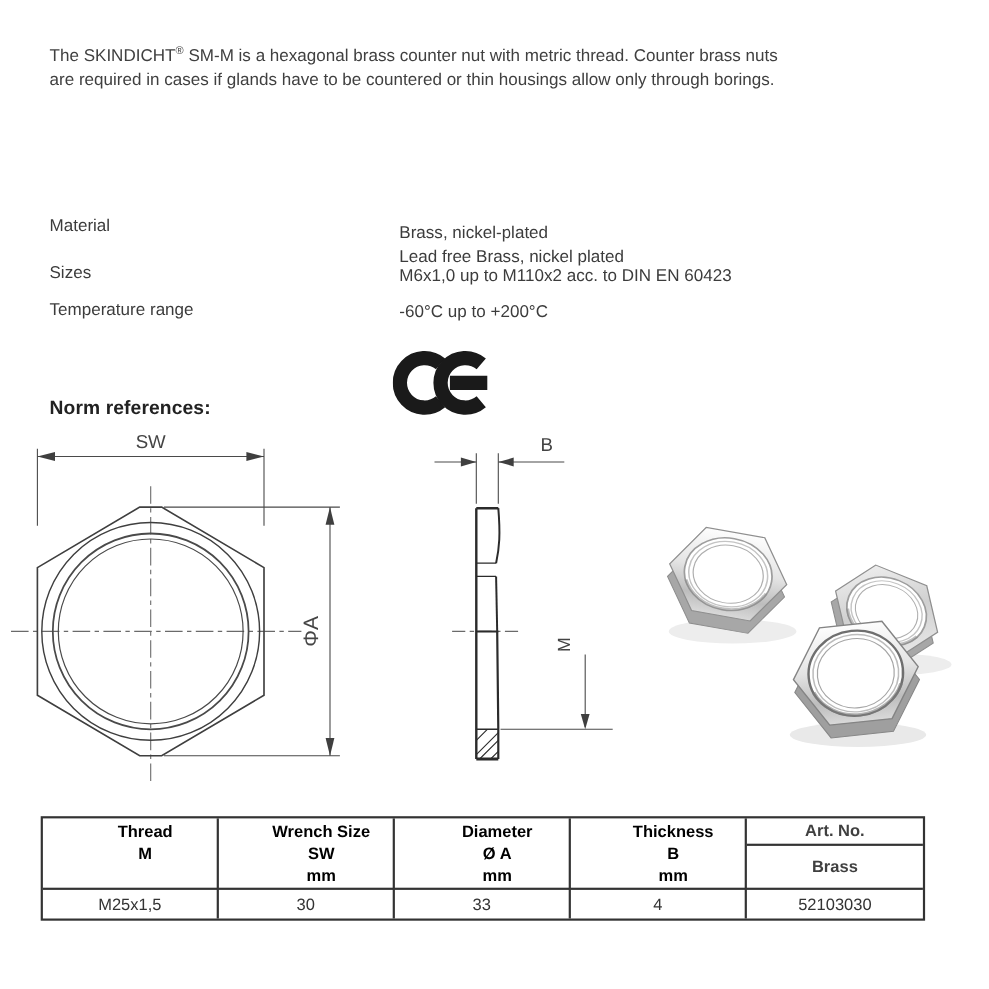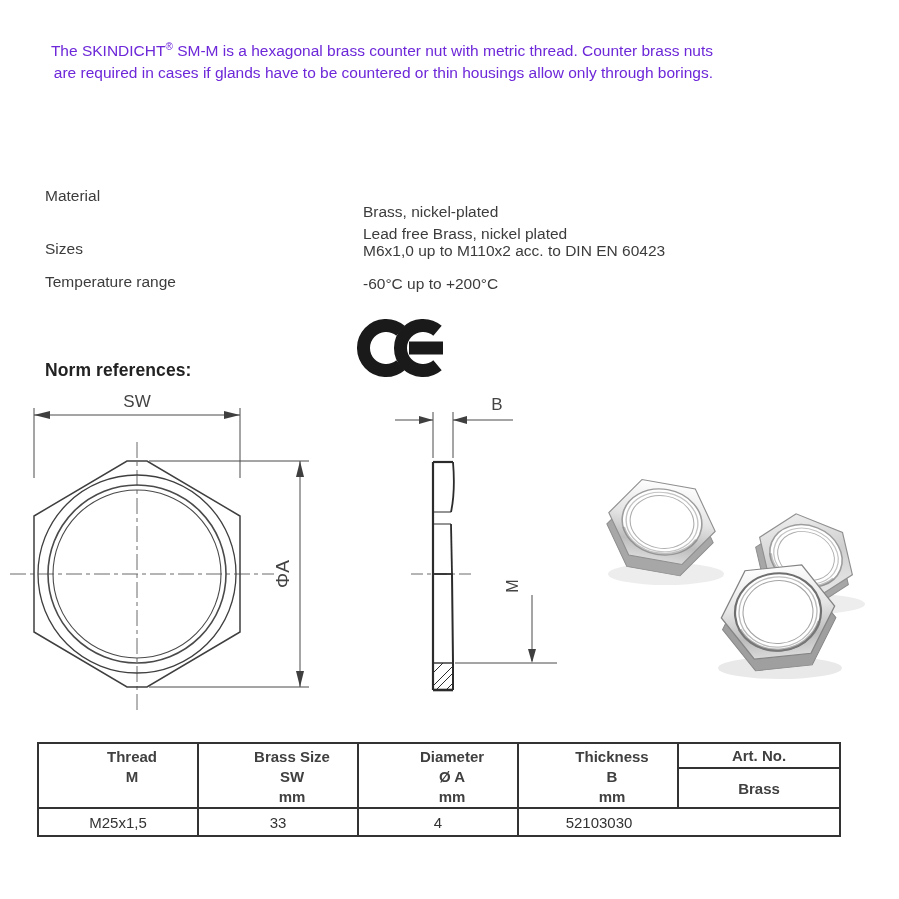--- a/index.html
+++ b/index.html
@@ -1,50 +1,50 @@
 <!DOCTYPE html>
 <html><head>
 <meta charset="utf-8">
 <style>
   html,body{margin:0;padding:0;background:#ffffff;}
   .page{position:relative;width:899px;height:899px;background:#fff;overflow:hidden;
         font-family:"Liberation Sans",sans-serif;color:#3a3a3a;}
   .intro{position:absolute;left:45px;top:24px;width:668px;font-size:15.5px;
-         line-height:22px;color:#6d28d9;text-align:right;}
+         line-height:22px;color:#404040;}
   .intro sup{font-size:10px;line-height:0;}
   .heading{position:absolute;font-size:17.5px;font-weight:bold;color:#222;letter-spacing:0.1px;}
   #tf-heading{left:45px;top:141px;}
   #norm-heading{left:45px;top:345px;}
   .feat-label{position:absolute;left:45px;font-size:15.5px;color:#3c3c3c;}
   .feat-val{position:absolute;left:363px;font-size:15.5px;line-height:22px;color:#3c3c3c;}
   .abs{position:absolute;}
   
   .dtable{position:absolute;left:37px;top:742px;border:2px solid #333;
           display:grid;grid-template-columns:160px 160px 160px 160px 160px;
           grid-template-rows:65px 26px;background:#fff;}
   .hcell{border-right:2px solid #333;border-bottom:2px solid #333;text-align:center;
-         font-weight:bold;font-size:15px;line-height:20px;padding-top:3px;color:#404040;padding-left:28px;}
+         font-weight:bold;font-size:15px;line-height:20px;padding-top:3px;color:#000000;padding-left:28px;}
   .hcell.last,.dcell.last{border-right:none;}
   .artcell{border-bottom:2px solid #333;font-weight:bold;font-size:15px;color:#404040;
            display:flex;flex-direction:column;}
   .art-top{height:23px;border-bottom:2px solid #333;display:flex;align-items:center;justify-content:center;}
   .art-bottom{flex:1;display:flex;align-items:center;justify-content:center;}
   .dcell{border-right:2px solid #333;font-size:15px;color:#333;
          display:flex;align-items:center;justify-content:center;}
   svg text{font-family:"Liberation Sans",sans-serif;fill:#444;}
 </style>
 </head>
 <body>
 
 <div class="page">
 
   <p class="intro"><span>The</span> <span>SKINDICHT</span><sup>®</sup> <span>SM-M is a hexagonal brass counter nut with metric thread. Counter brass nuts are required in cases if glands have to be countered or thin housings allow only through borings.</span></p>
 
 
-  <div class="feat-label" style="top:187px;">Material</div>
+  <div class="feat-label" style="top:197px;">Material</div>
   <div class="feat-val" style="top:201px;">
     <div>Brass, nickel-plated</div>
     <div>Lead free Brass, nickel plated</div>
   </div>
 
   <div class="feat-label" style="top:240px;">Sizes</div>
   <div class="feat-val" style="top:240px;">M6x1,0 up to M110x2 acc. to DIN EN 60423</div>
 
   <div class="feat-label" style="top:273px;">Temperature range</div>
   <div class="feat-val" style="top:273px;">-60°C up to +200°C</div>
@@ -160,37 +160,38 @@
       </g>
     </g>
   </svg>
 
   <div class="dtable">
     <div class="hcell">
       <div>Thread</div>
       <div>M</div>
     </div>
     <div class="hcell">
-      <div>Brass Size</div>
+      <div>Wrench Size</div>
       <div>SW</div>
       <div>mm</div>
     </div>
     <div class="hcell">
       <div>Diameter</div>
       <div>Ø A</div>
       <div>mm</div>
     </div>
     <div class="hcell">
       <div>Thickness</div>
       <div>B</div>
       <div>mm</div>
     </div>
     <div class="artcell last">
       <div class="art-top">Art. No.</div>
       <div class="art-bottom">Brass</div>
     </div>
     <div class="dcell">M25x1,5</div>
+    <div class="dcell">30</div>
     <div class="dcell">33</div>
     <div class="dcell">4</div>
     <div class="dcell last">52103030</div>
   </div>
 
 </div>
 
 </body></html>

